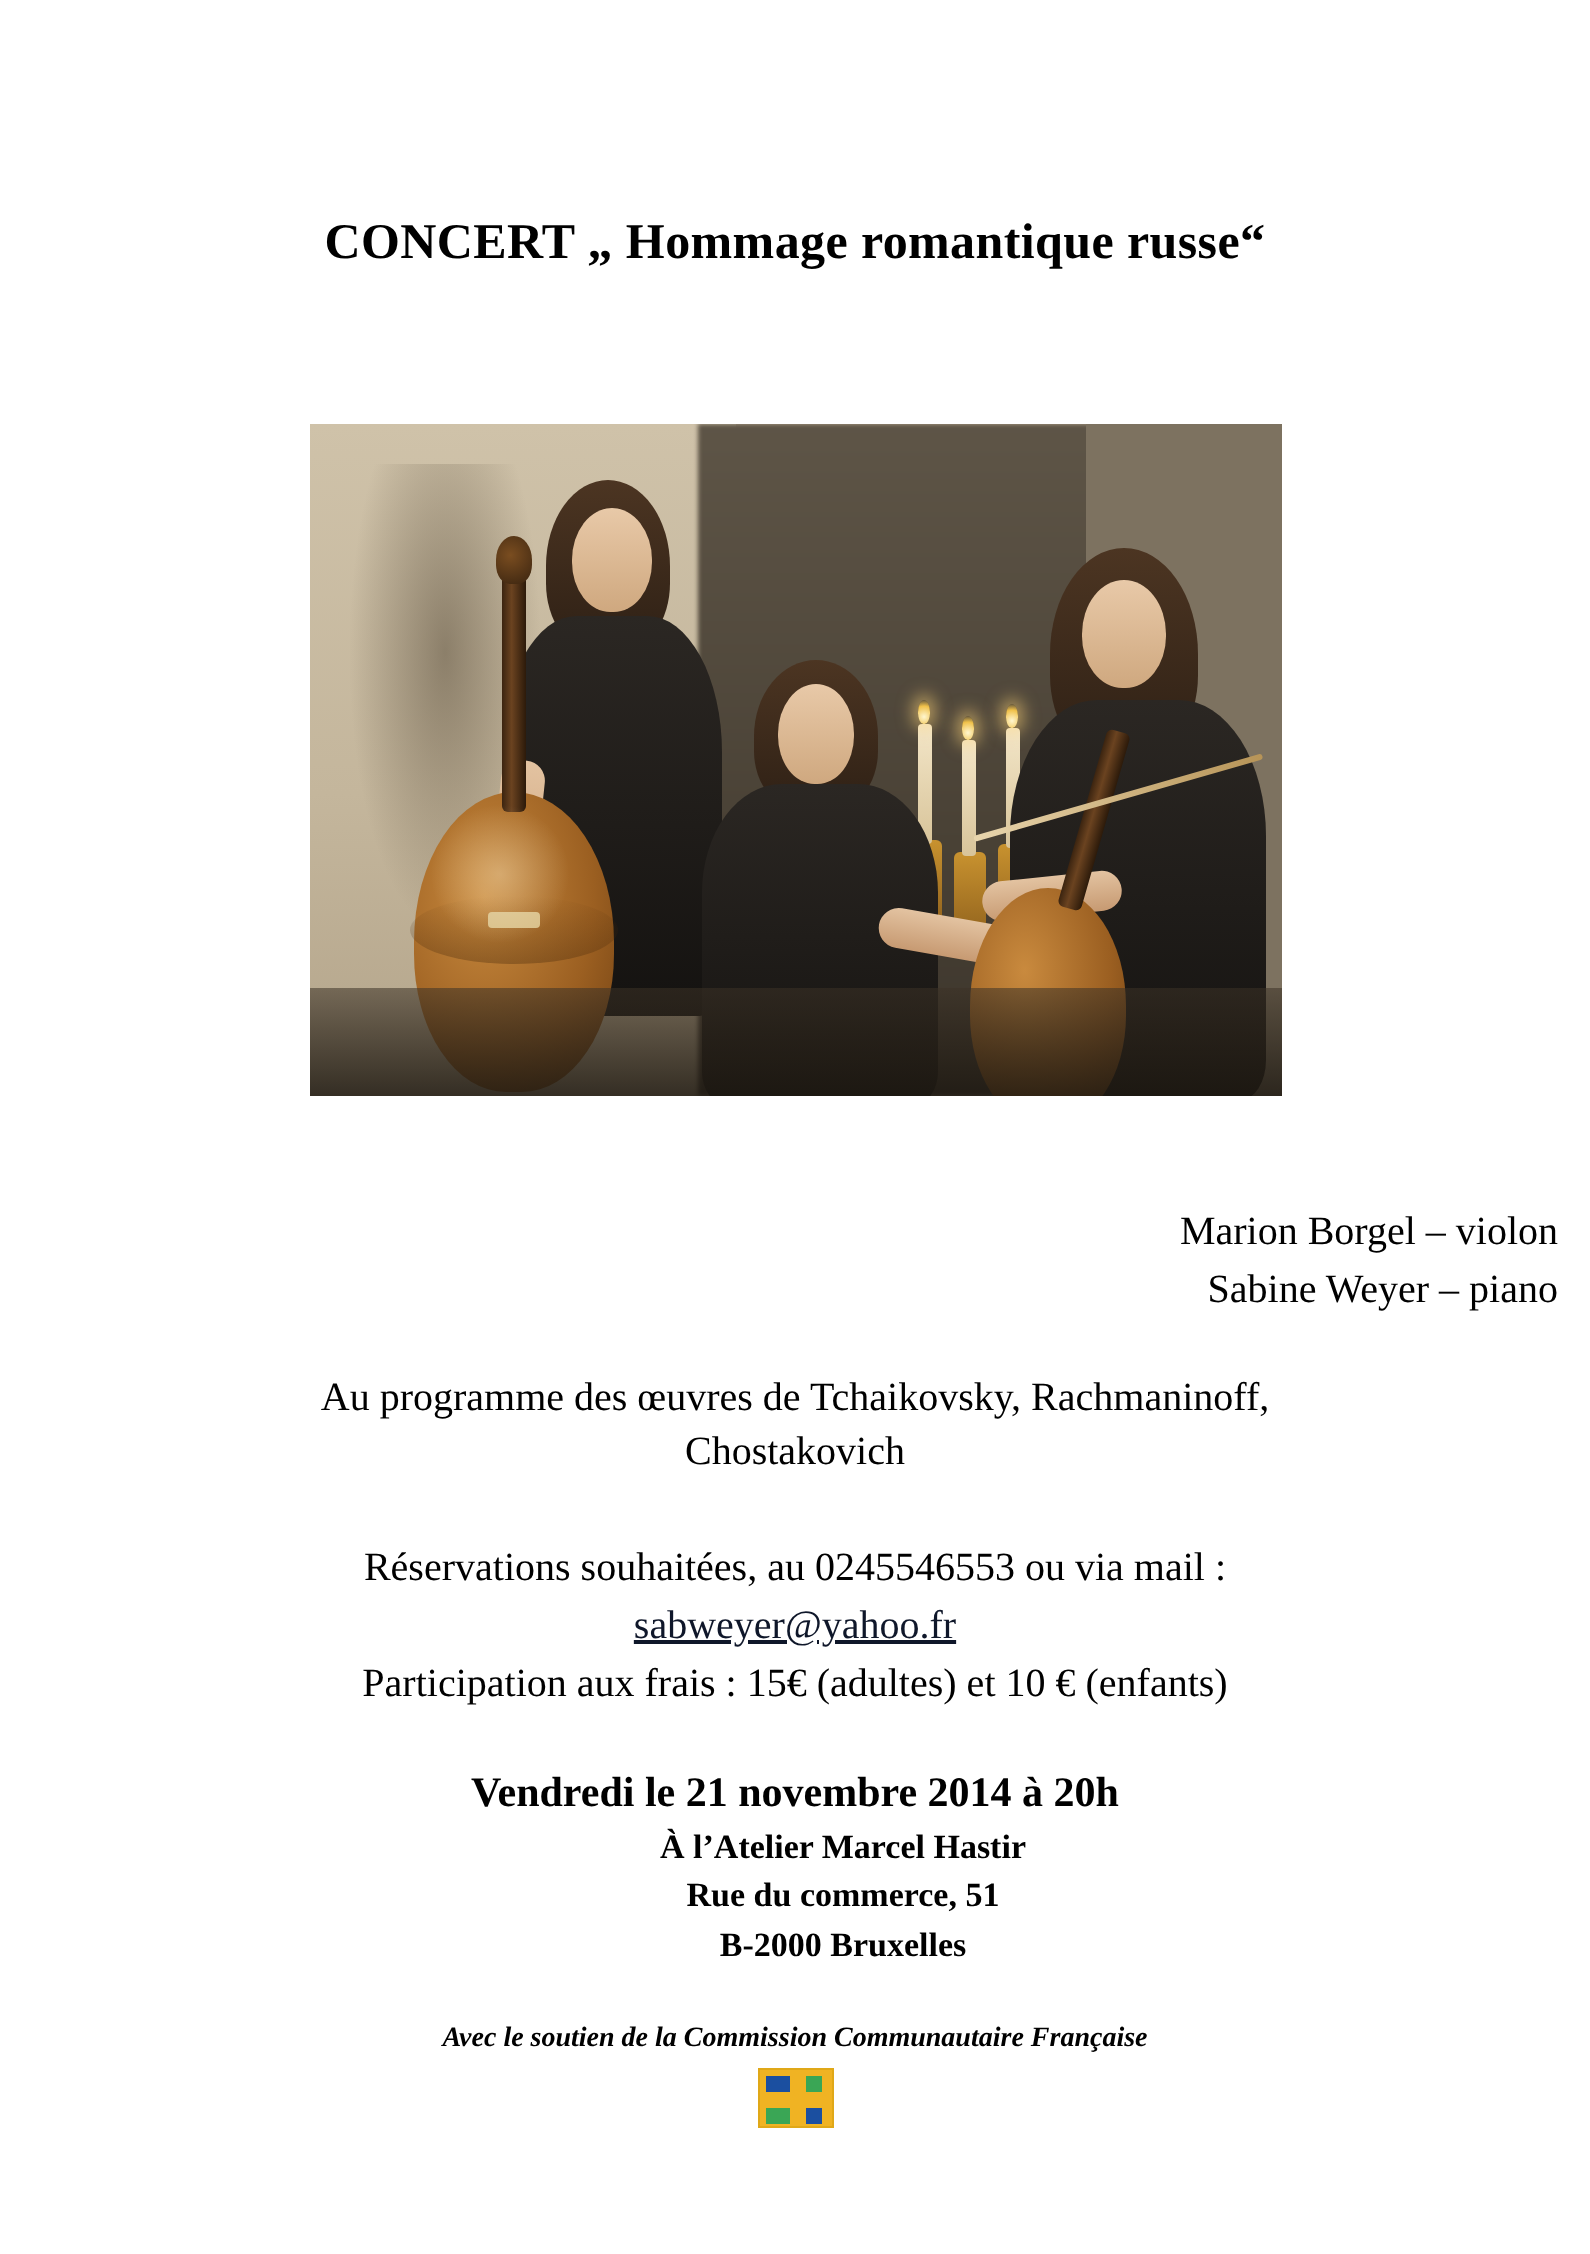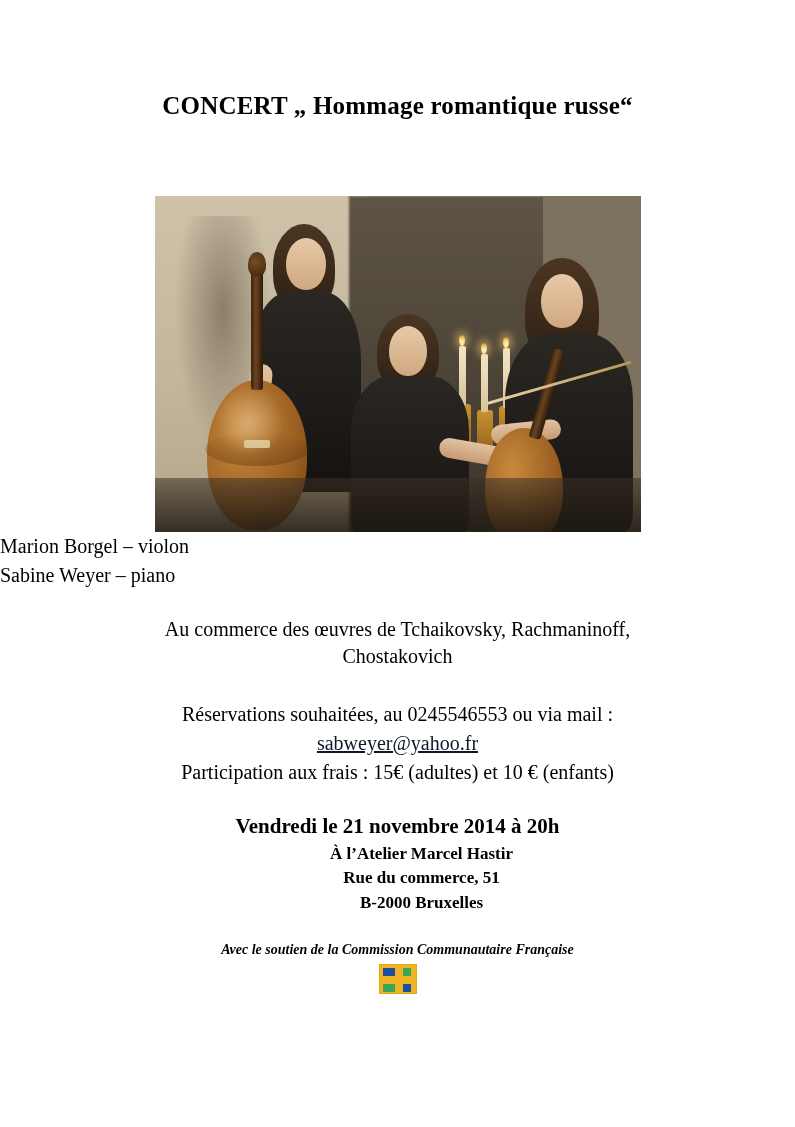--- a/index.html
+++ b/index.html
@@ -13,21 +13,21 @@
     font-family: "Liberation Serif", serif;
     color: #000000;
     position: relative;
     overflow: hidden;
   }
   .page {
     width: 795px;
     height: 874px;
     position: relative;
     box-sizing: border-box;
-    padding: 0;
+    padding: 16px;
   }
   .title {
     text-align: center;
     font-family: "Liberation Serif", serif;
     font-weight: bold;
     font-size: 25px;
     letter-spacing: 0.2px;
     margin: 0;
     padding-top: 92px;
     line-height: 1.1;
@@ -160,21 +160,22 @@
     background: linear-gradient(90deg, #e8d5ad, #b79457);
     transform-origin: left center;
     border-radius: 2px;
   }
   .highlight {
     position: absolute;
     background: radial-gradient(ellipse at 50% 50%, rgba(255,243,210,0.35), rgba(255,243,210,0) 70%);
   }
   
   .perf-block {
-    text-align: left;
+    margin-top: 54px;
+    text-align: right;
     font-size: 20px;
     line-height: 1.47;
   }
   .program-block {
     margin-top: 26px;
     text-align: center;
     font-size: 20px;
     line-height: 1.35;
     padding: 0 110px;
   }
@@ -294,21 +295,21 @@
       <div class="ph-floor"></div>
     </div>
   </div>
 
   <div class="perf-block">
     <div>Marion Borgel – violon</div>
     <div>Sabine Weyer – piano</div>
   </div>
 
   <div class="program-block">
-    <div>Au commerce des œuvres de Tchaikovsky, Rachmaninoff,</div>
+    <div>Au programme des œuvres de Tchaikovsky, Rachmaninoff,</div>
     <div>Chostakovich</div>
   </div>
 
   <div class="res-block">
     <div>Réservations souhaitées, au 0245546553 ou via mail :</div>
     <div>
       <span class="mail-link">sabweyer@yahoo.fr</span>
     </div>
     <div>Participation aux frais : 15€ (adultes) et 10 € (enfants)</div>
   </div>

